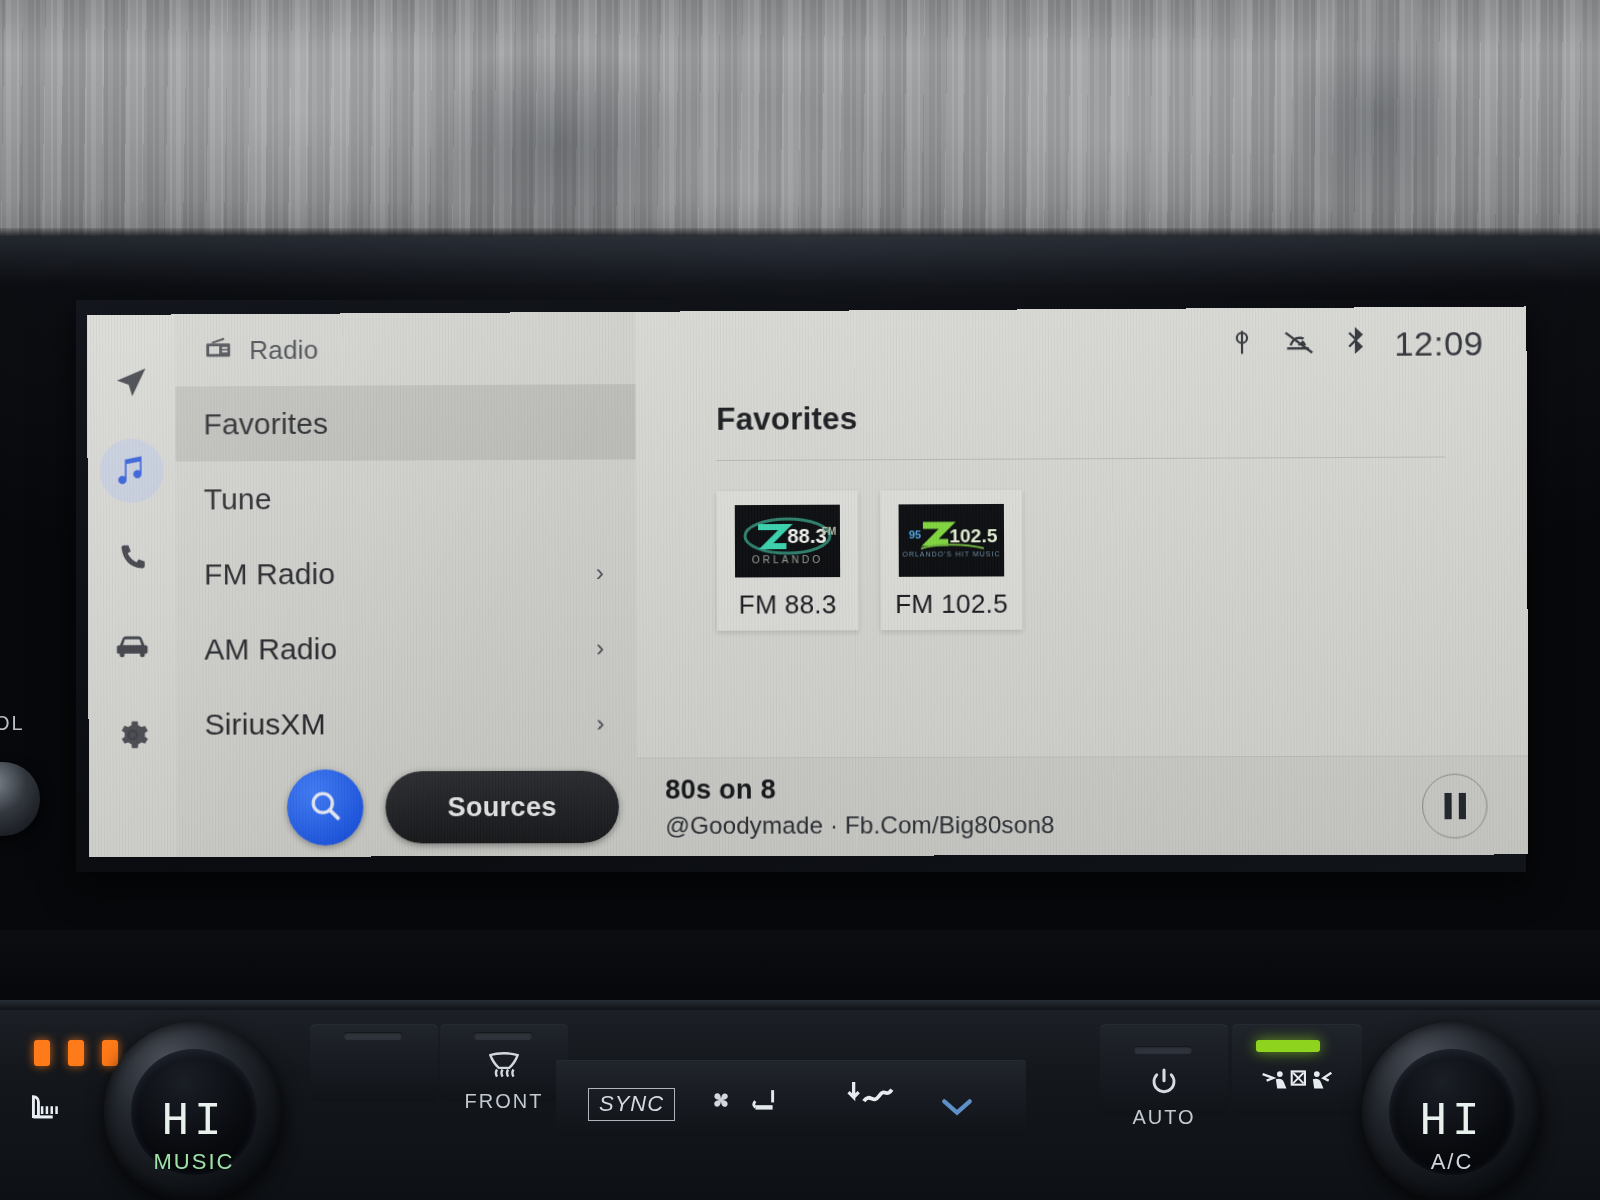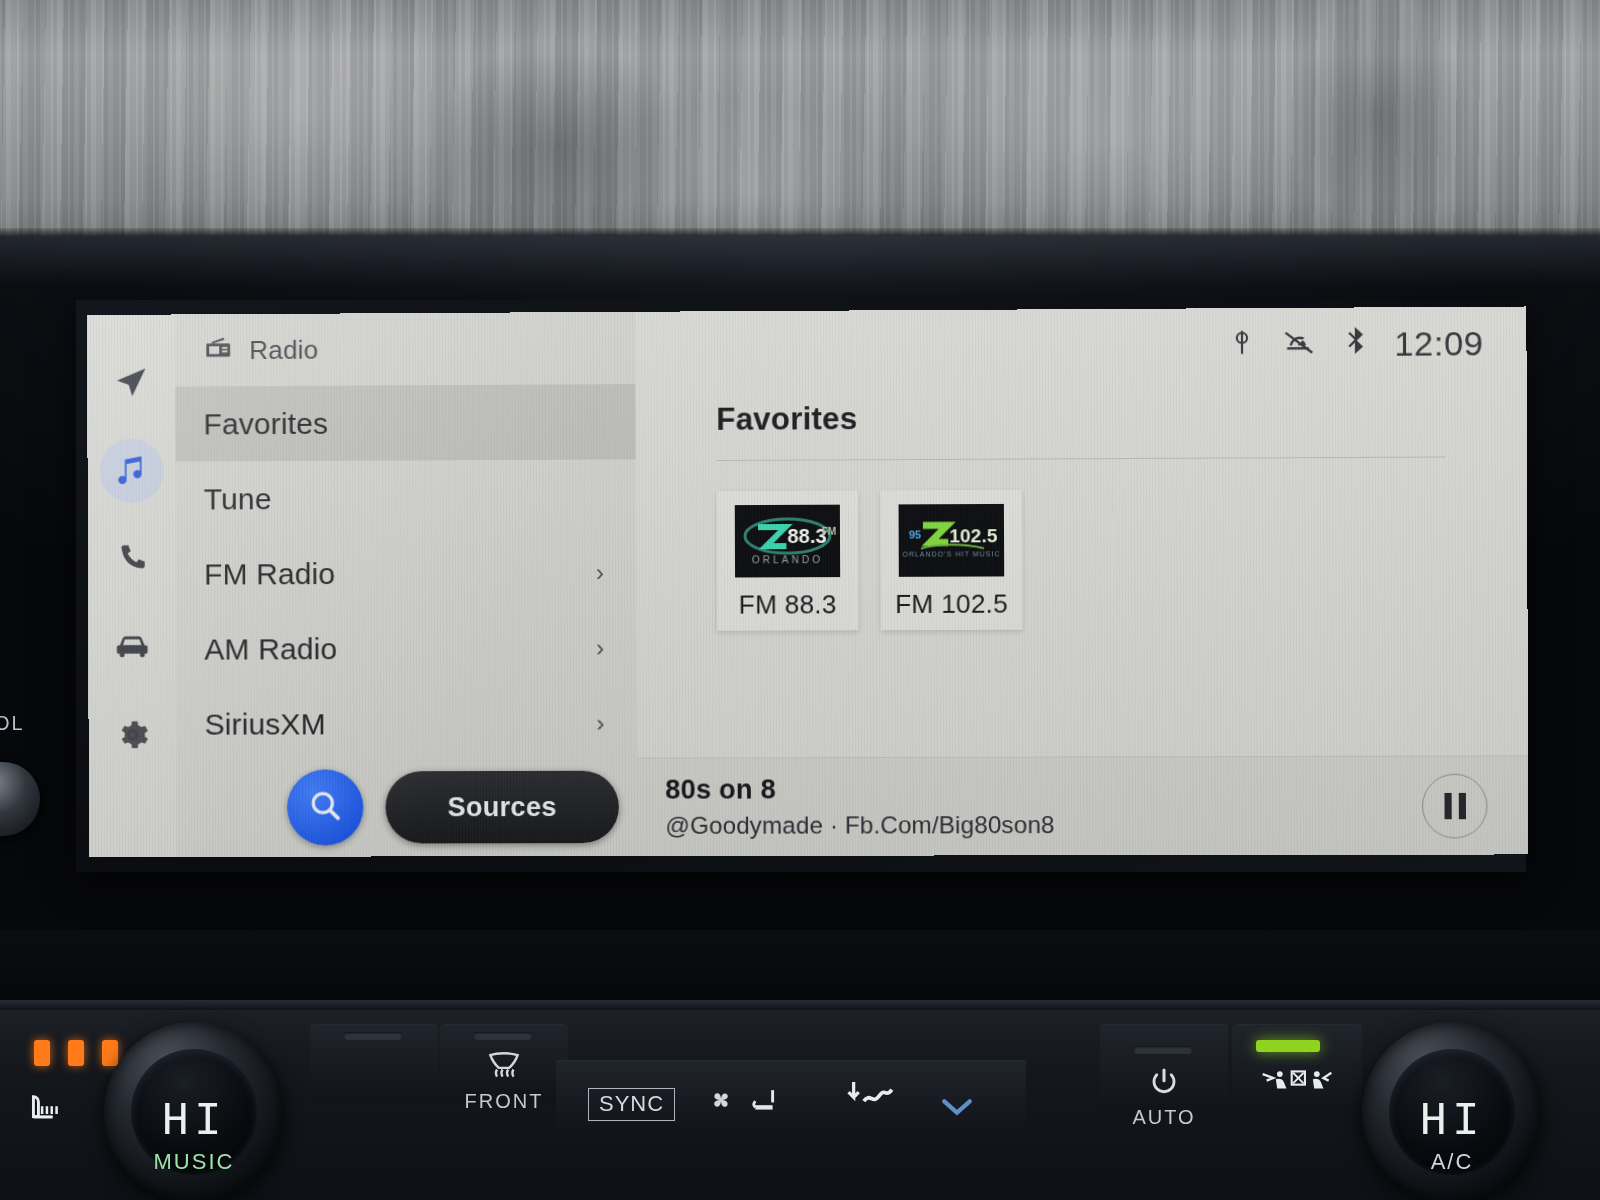--- a/index.html
+++ b/index.html
@@ -445,21 +445,21 @@
       <span>
         <svg width="38" height="32" viewBox="0 0 24 20">
           <path d="M3.4 3.2c4.5-1.7 12.7-1.7 17.2 0-1.3 3.5-3.1 6-5.3 8H8.7C6.5 9.2 4.7 6.7 3.4 3.2z" fill="none" stroke="#d2d8de" stroke-width="1.5"></path>
           <path d="M7.6 12.2c-.9 1.4-.9 3 0 4.5M11.1 12.2c-.9 1.4-.9 3 0 4.5M14.6 12.2c-.9 1.4-.9 3 0 4.5M18 12.2c-.9 1.4-.9 3 0 4.5" stroke="#d2d8de" stroke-width="1.5" fill="none"></path>
         </svg>
       </span>
       <div class="cl-label">FRONT</div>
     </div>
 
     <div class="cl-panel" style="left:556px;top:50px;width:470px;height:76px;border-radius:4px;"></div>
-    <div class="sync-box" style="left:588px;top:78px;">SYNC</div>
+    <div class="sync-box" style="left:588px;top:78px;font-style:italic;">SYNC</div>
     <div style="position:absolute;left:706px;top:76px;">
       <svg width="30" height="28" viewBox="0 0 24 22">
         <path d="M12 11c0-3.2 1.1-5.3 3.1-5.3 1.4 0 2.3 1 2.3 2.3 0 2.1-2.1 3-5.4 3z" fill="#d2d8de"></path>
         <path d="M12 11c3.2 0 5.3 1.1 5.3 3.1 0 1.4-1 2.3-2.3 2.3-2.1 0-3-2.1-3-5.4z" fill="#d2d8de"></path>
         <path d="M12 11c0 3.2-1.1 5.3-3.1 5.3-1.4 0-2.3-1-2.3-2.3 0-2.1 2.1-3 5.4-3z" fill="#d2d8de"></path>
         <path d="M12 11c-3.2 0-5.3-1.1-5.3-3.1 0-1.4 1-2.3 2.3-2.3 2.1 0 3 2.1 3 5.4z" fill="#d2d8de"></path>
       </svg>
     </div>
     <div style="position:absolute;left:748px;top:76px;">
       <svg width="32" height="28" viewBox="0 0 26 22">

